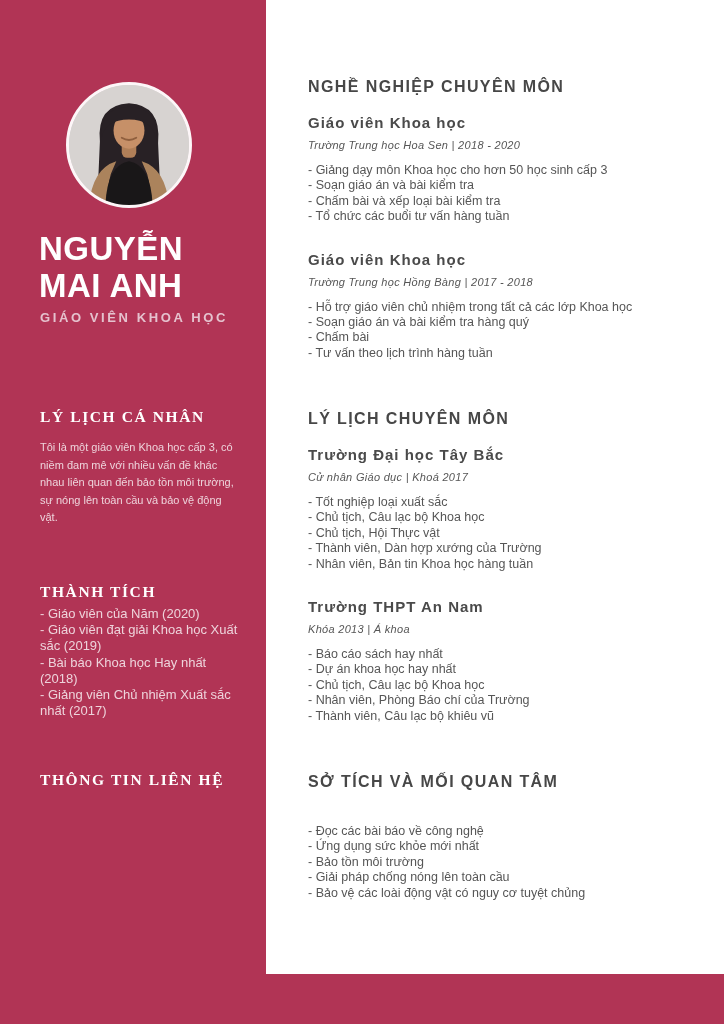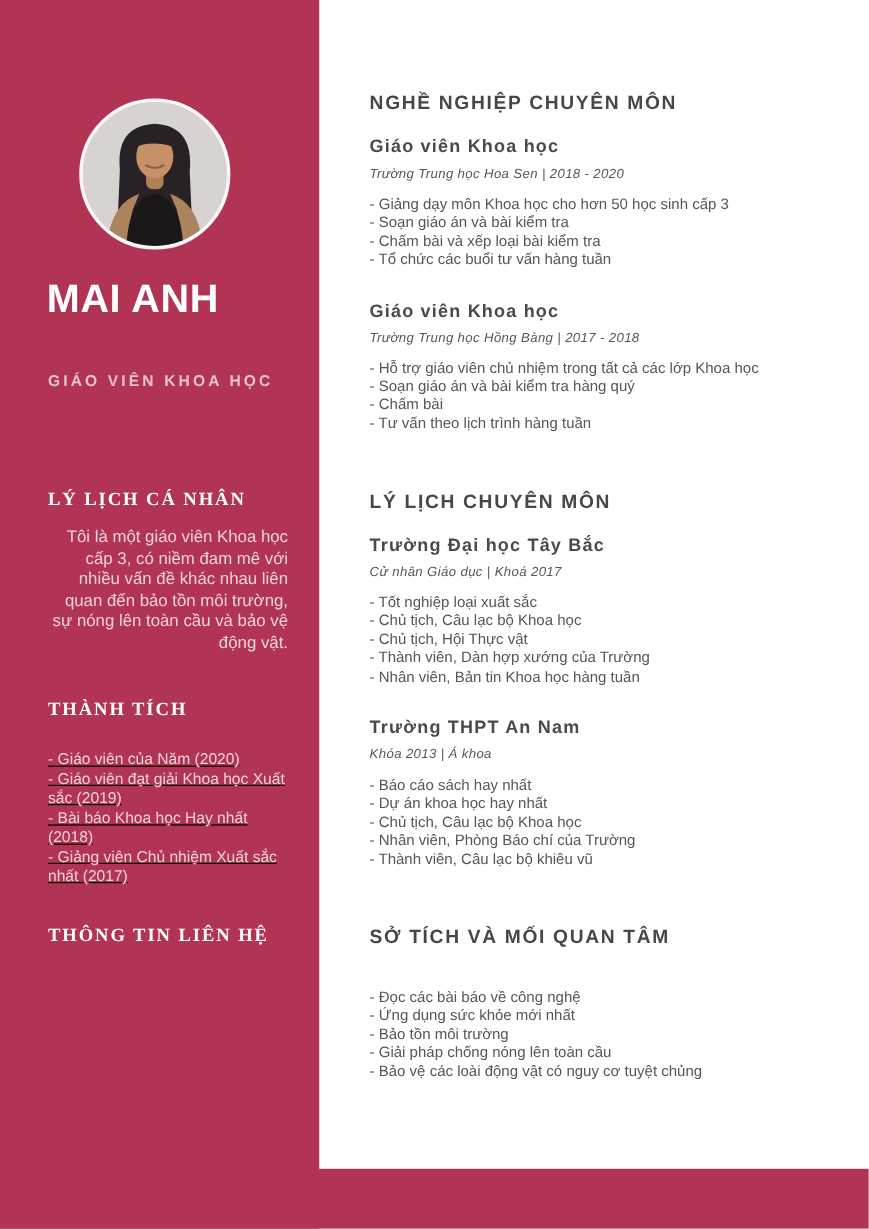--- a/index.html
+++ b/index.html
@@ -53,27 +53,27 @@
     color:#ffffff;
     font-size:15.5px;font-weight:bold;letter-spacing:1.6px;font-family:Liberation Serif, serif;
   }
   .side-sec{position:absolute;left:40px;width:200px;}
   .sec-personal{top:408px;}
   .sec-achievements{top:583px;}
   .sec-contact{top:771px;}
   .side-body{
     margin-top:13px;
     color:var(--sidebar-text);
-    font-size:14px;line-height:17.5px;text-align:right;
+    font-size:11px;line-height:17.5px;
   }
   .side-list .li{
     color:var(--sidebar-text);
     font-size:13px;line-height:16.2px;
   }
-  .side-list{margin-top:24px;text-decoration:underline;}
+  .side-list{margin-top:5px;}
   .contact-list{margin-top:13px;}
   .contact-list .li{
     color:var(--sidebar-text);
     font-size:13px;line-height:15.8px;
   }
   .main-sec{position:absolute;left:308px;width:396px;}
   .sec-experience{top:77px;}
   .sec-education{top:409px;}
   .sec-interests{top:772px;}
   .main-heading{
@@ -113,20 +113,21 @@
       <path d="M110 132 Q106 92 80 84 L86 98 Q90 112 90 132 Z" fill="#ab835c"></path>
       <path d="M40 132 Q42 88 66 84 Q90 88 92 132 Z" fill="#191718"></path>
       <rect x="58" y="62" width="16" height="18" rx="6" fill="#b07f58"></rect>
       <ellipse cx="66" cy="50" rx="17" ry="20" fill="#c69068"></ellipse>
       <path d="M36 58 Q32 26 66 24 Q100 26 96 60 Q92 38 66 38 Q40 38 36 58 Z" fill="#282125"></path>
       <path d="M58 58 Q66 63 74 58" stroke="#8f5f3e" stroke-width="2" fill="none" stroke-linecap="round"></path>
     </svg>
   </div>
 
   <div class="name">
+    <div>NGUYỄN</div>
     <div>MAI ANH</div>
   </div>
   <div class="job-title">GIÁO VIÊN KHOA HỌC</div>
 
   <div class="side-sec sec-personal">
     <div class="side-heading">LÝ LỊCH CÁ NHÂN</div>
     <div class="side-body">Tôi là một giáo viên Khoa học cấp 3, có niềm đam mê với nhiều vấn đề khác nhau liên quan đến bảo tồn môi trường, sự nóng lên toàn cầu và bảo vệ động vật.</div>
   </div>
 
   <div class="side-sec sec-achievements">

